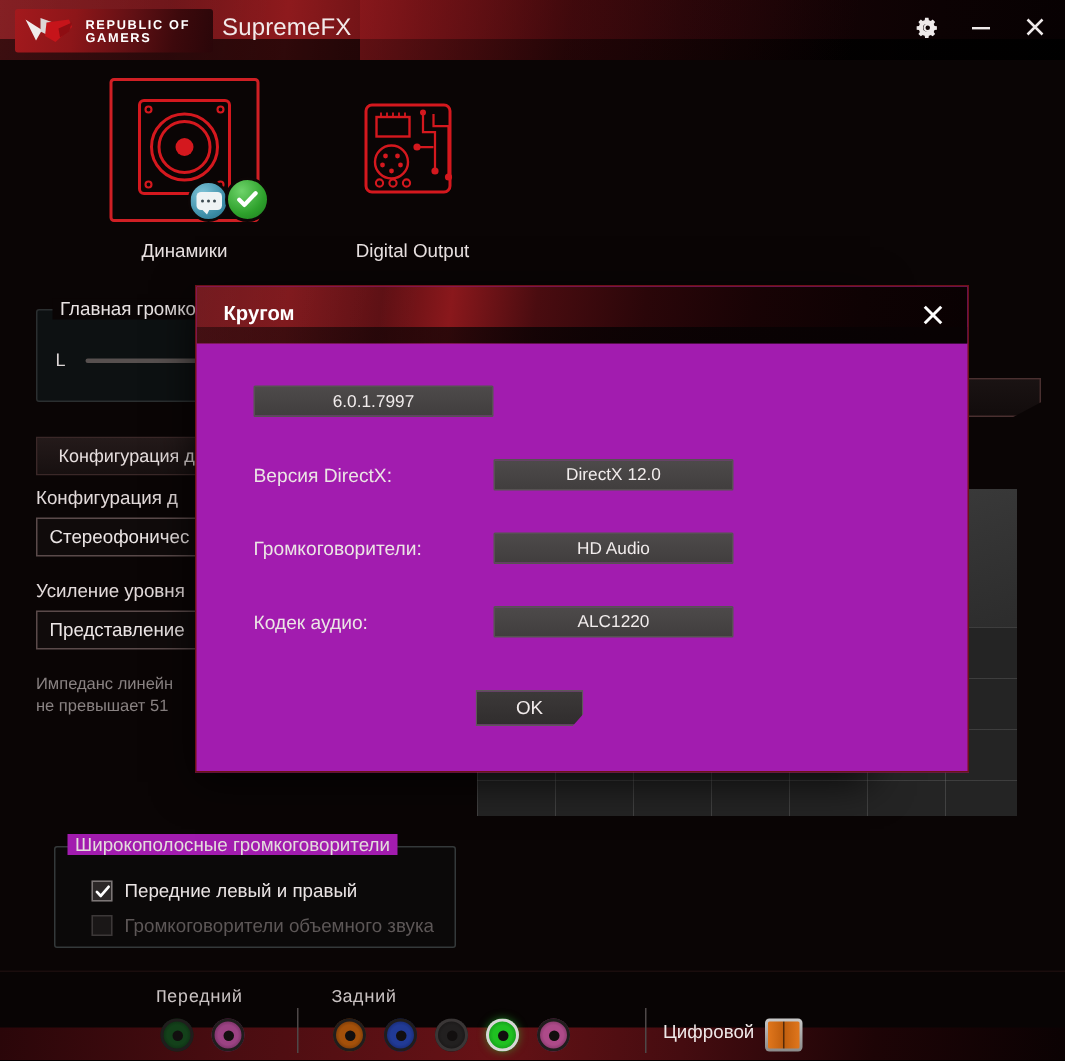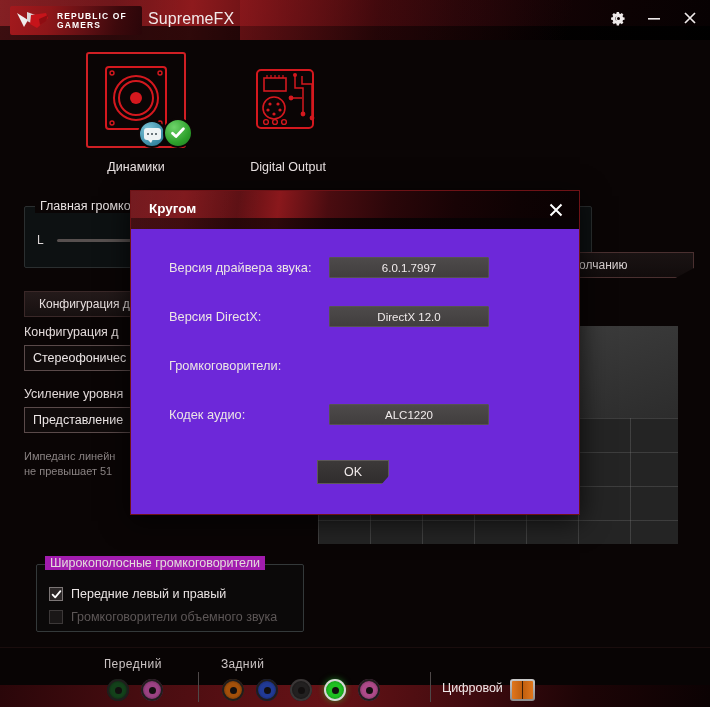--- a/index.html
+++ b/index.html
@@ -50,21 +50,21 @@
   .app-title {
     position:absolute; left:148px; top:10px;
     color:#f2eaea; font-size:16px; letter-spacing:0.1px;
     font-family:"Liberation Sans", sans-serif;
   }
   .win-btns { position:absolute; right:10px; top:8px; display:flex; align-items:center; gap:16px; }
   .win-btn { width:20px; height:20px; display:flex; align-items:center; justify-content:center; cursor:pointer; }
   .win-btn svg { display:block; }
 
   
-  .device-strip { position:absolute; left:0; top:40px; width:650px; height:146px;margin-left:13px; }
+  .device-strip { position:absolute; left:0; top:40px; width:650px; height:146px; }
   .device {
     position:absolute; width:110px; text-align:center; cursor:pointer;
   }
   .device-icon-wrap { position:relative; width:96px; height:92px; margin:0 auto; }
   .device-sel {
     position:absolute; left:-2px; top:-2px; width:100px; height:96px;
     border:2px solid #cf1f24; border-radius:3px;
   }
   .device-label {
     margin-top:14px; color:#e9e2e2; font-size:12.5px;
@@ -163,21 +163,21 @@
 
   
   .wb-group {
     position:absolute; left:36px; top:564px; width:268px; height:68px;
     border:1px solid #34393a; border-radius:2px; background:#0b0909;
   }
   .wb-title {
     position:absolute; left:8px; top:-9px; padding:0 5px; background:#a21caf;
     color:#e4dcdc; font-size:12.5px; font-family:"Liberation Sans", sans-serif;
   }
-  .wb-row { position:absolute; left:12px; display:flex; align-items:center; gap:8px; }
+  .wb-row { position:absolute; left:24px; display:flex; align-items:center; gap:8px; }
   .cbx {
     width:14px; height:14px; border:1px solid #7c7676; background:#2c2828;
     display:flex; align-items:center; justify-content:center; cursor:pointer;
   }
   .cbx.dim { border-color:#3c3838; background:#1a1717; }
   .wb-text { color:#eae4e4; font-size:12.5px; font-family:"Liberation Sans", sans-serif; }
   .wb-text.dim { color:#5d5757; }
 
   
   .jackbar {
@@ -213,22 +213,22 @@
     display:block; width:100%; height:100%; border-radius:1px;
     background:linear-gradient(90deg,#e0761c 0%,#c2600f 46%, #3a1c05 50%, #c2600f 54%, #e0761c 100%);
   }
 
   
   .modal-shadow {
     position:absolute; left:130px; top:190px; width:450px; height:325px;
     box-shadow: 0 6px 26px rgba(0,0,0,0.75);
   }
   .modal {
-    position:absolute; left:130px; top:190px; width:450px; height:325px;
-    background:#6d28d9; border:1px solid #6e1216; overflow:hidden;
+    position:absolute; left:130px; top:190px; width:516px; height:325px;
+    background:#a21caf; border:1px solid #6e1216; overflow:hidden;
   }
   .modal-title {
     position:relative; width:100%; height:38px; overflow:hidden;
     background:
       linear-gradient(101deg, rgba(255,255,255,0.04) 0, rgba(255,255,255,0) 30%),
       linear-gradient(97deg, #6e1217 0%, #7d1519 12%, #5d0f13 24%, #8a181c 33%,
                       #4a0c10 44%, #2a0609 58%, #180305 72%, #0e0203 86%, #090102 100%);
   }
   .modal-title::after {
     content:""; position:absolute; left:0; bottom:0; width:100%; height:11px;
@@ -465,29 +465,29 @@
       <div class="modal-title-text">Кругом</div>
       <div class="modal-close">
         <svg width="18" height="18" viewBox="0 0 18 18">
           <path d="M3.5 3.5 L14.5 14.5 M14.5 3.5 L3.5 14.5" stroke="#ffffff" stroke-width="2" fill="none"></path>
         </svg>
       </div>
     </div>
 
     <div class="modal-body">
       <div class="info-row">
-        <div class="info-label">Версия драйвера звука:</div>
         <div class="info-value">6.0.1.7997</div>
       </div>
       <div class="info-row">
         <div class="info-label">Версия DirectX:</div>
         <div class="info-value">DirectX 12.0</div>
       </div>
       <div class="info-row">
         <div class="info-label">Громкоговорители:</div>
+        <div class="info-value">HD Audio</div>
       </div>
       <div class="info-row">
         <div class="info-label">Кодек аудио:</div>
         <div class="info-value">ALC1220</div>
       </div>
     </div>
 
     <div class="modal-ok">OK</div>
     <div class="modal-foot-glow"></div>
   </div>

